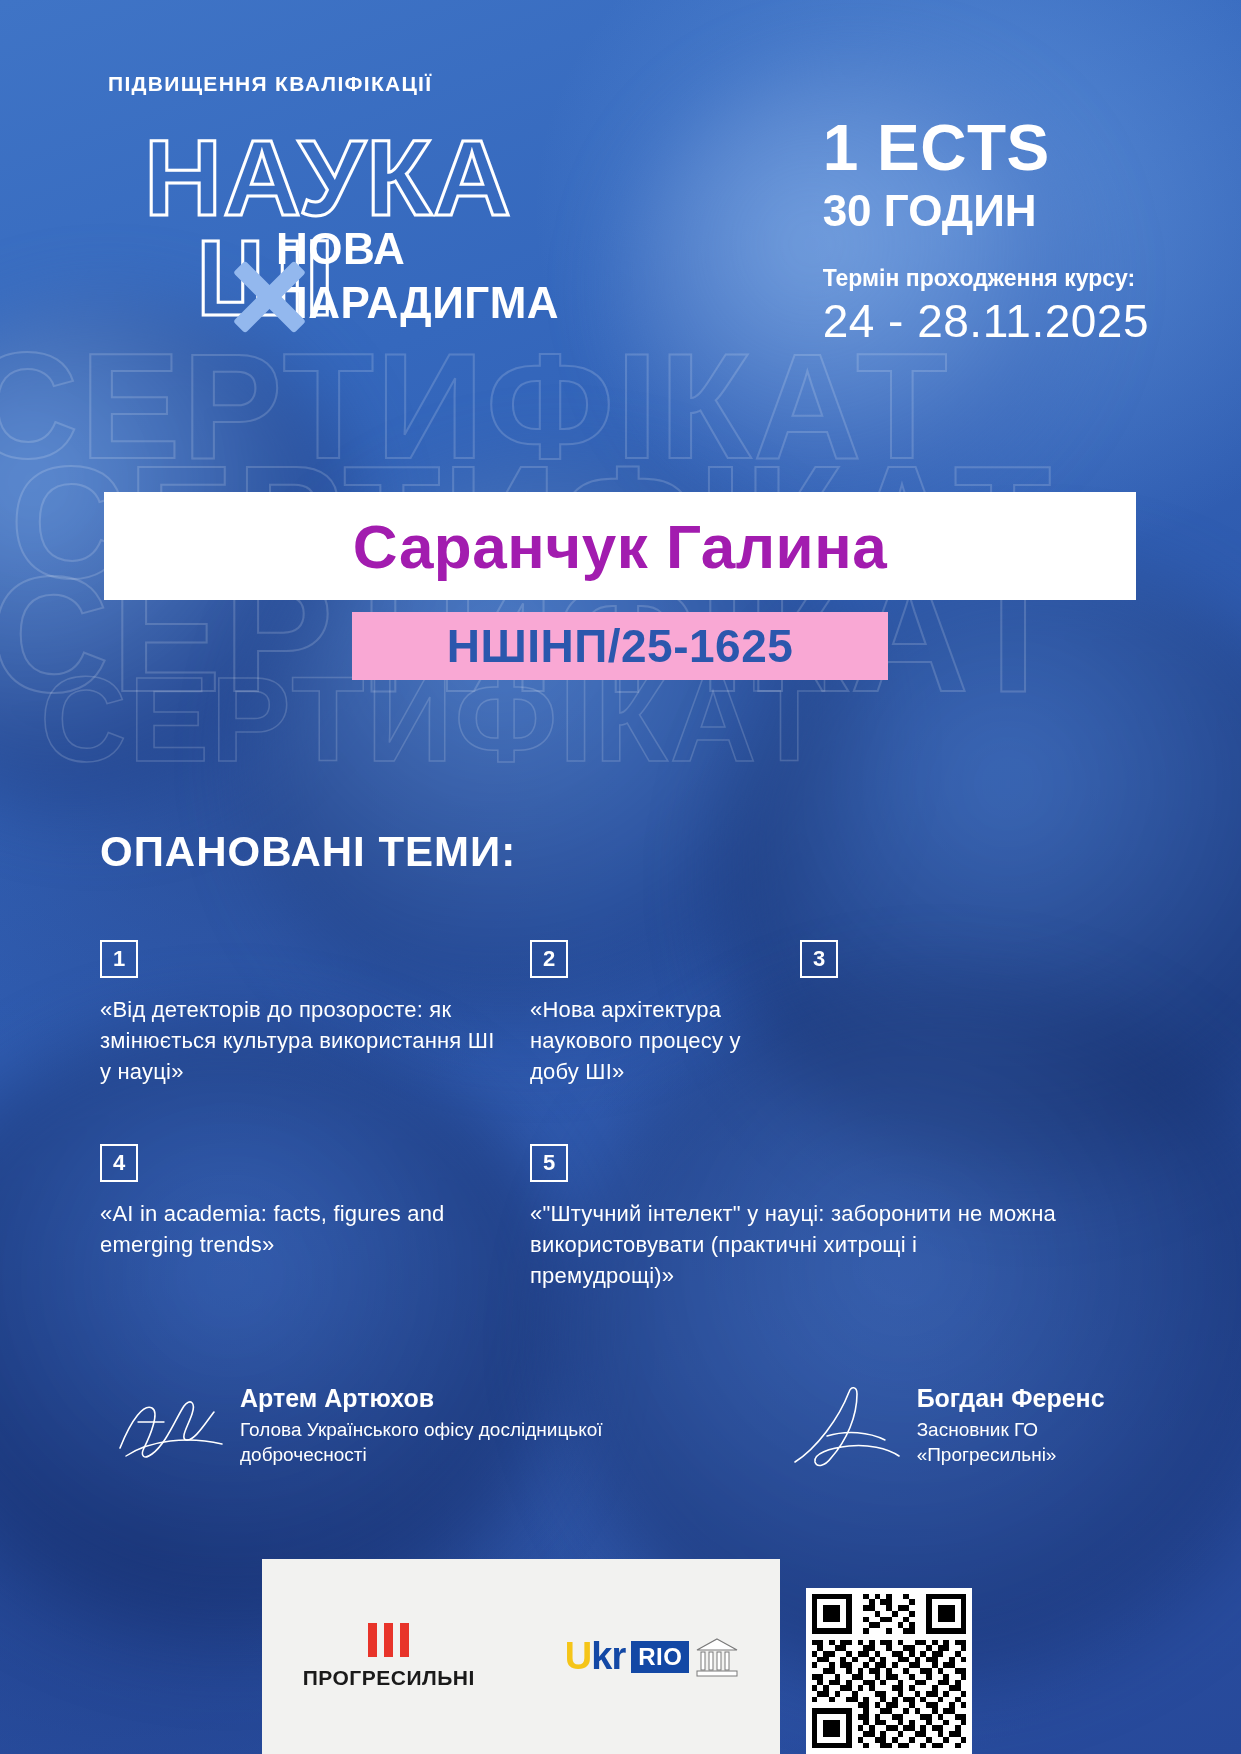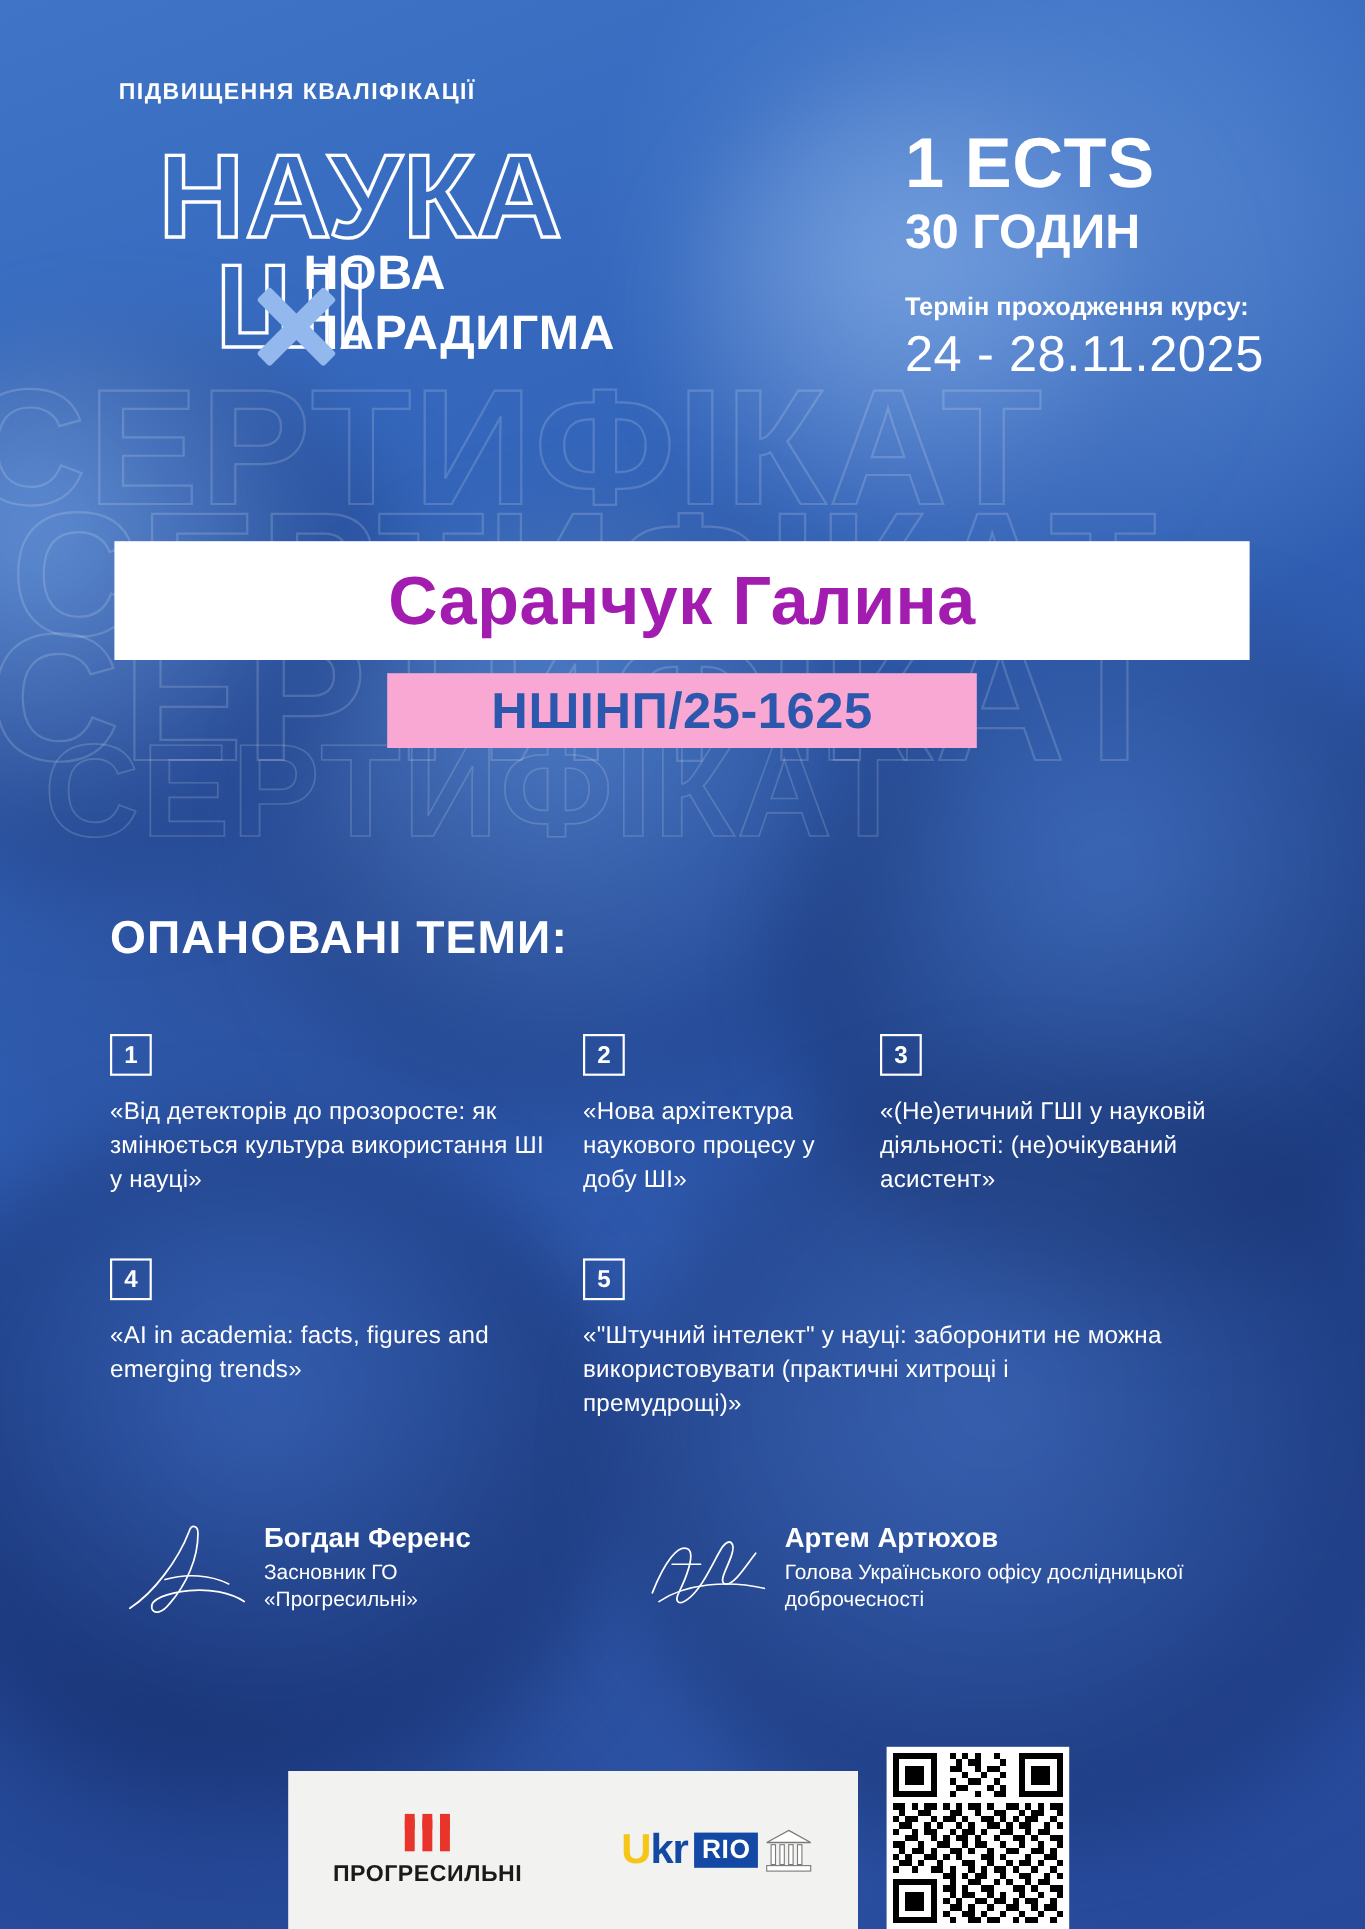--- a/index.html
+++ b/index.html
@@ -257,21 +257,21 @@
   .footer {
     position: absolute;
     z-index: 6;
     left: 262px; bottom: 0;
     display: flex;
     align-items: flex-end;
     gap: 26px;
   }
   .logo-panel {
     width: 518px;
-    height: 144px;
+    height: 195px;
     background: #f2f2f0;
     display: flex;
     align-items: center;
     justify-content: center;
     gap: 90px;
   }
   .prog-logo { text-align: center; }
   .prog-bars {
     display: flex;
     gap: 7px;
@@ -374,55 +374,54 @@
     <div class="topic">
       <span class="num">1</span>
       <div class="txt">«Від детекторів до прозоросте: як змінюється культура використання ШІ у науці»</div>
     </div>
     <div class="topic">
       <span class="num">2</span>
       <div class="txt">«Нова архітектура наукового процесу у добу ШІ»</div>
     </div>
     <div class="topic">
       <span class="num">3</span>
-      <div class="txt">«(Не)етичний ГШІ у науковій діяльності: (не)очікуваний асистент»</div>
     </div>
   </div>
   <div class="topic-row row2">
     <div class="topic">
       <span class="num">4</span>
       <div class="txt">«AI in academia: facts, figures and emerging trends»</div>
     </div>
     <div class="topic">
       <span class="num">5</span>
       <div class="txt">«"Штучний інтелект" у науці: заборонити не можна використовувати (практичні хитрощі і премудрощі)»</div>
     </div>
   </div>
 </div>
 
 <div class="signatures">
-  <div class="sig">
-    <svg class="sig-mark" viewBox="0 0 120 96">
-      <path d="M8 84 C30 70 52 40 62 14 C64 8 70 8 70 16 C70 38 60 62 44 80 C38 88 30 90 28 84 C26 76 42 70 62 68 C80 66 100 70 112 78" fill="none" stroke="#ffffff" stroke-width="1.6" stroke-linecap="round"></path>
-      <path d="M40 58 C60 52 82 54 98 62" fill="none" stroke="#ffffff" stroke-width="1.4" stroke-linecap="round"></path>
-    </svg>
-    <div class="sig-info">
-      <div class="sig-name">Богдан Ференс</div>
-      <div class="sig-role">Засновник ГО «Прогресильні»</div>
-    </div>
-  </div>
   <div class="sig">
     <svg class="sig-mark" viewBox="0 0 120 96">
       <path d="M10 70 C22 40 34 26 42 30 C50 34 40 58 34 70 C30 78 34 82 42 76 C56 66 66 40 74 28 C80 20 86 24 82 36 C78 48 70 60 76 62 C84 64 96 44 104 34" fill="none" stroke="#ffffff" stroke-width="1.6" stroke-linecap="round"></path>
       <path d="M16 78 C40 62 78 58 112 66" fill="none" stroke="#ffffff" stroke-width="1.4" stroke-linecap="round"></path>
       <path d="M28 44 L54 44" fill="none" stroke="#ffffff" stroke-width="1.4" stroke-linecap="round"></path>
     </svg>
     <div class="sig-info">
       <div class="sig-name">Артем Артюхов</div>
       <div class="sig-role">Голова Українського офісу дослідницької доброчесності</div>
+    </div>
+  </div>
+  <div class="sig">
+    <svg class="sig-mark" viewBox="0 0 120 96">
+      <path d="M8 84 C30 70 52 40 62 14 C64 8 70 8 70 16 C70 38 60 62 44 80 C38 88 30 90 28 84 C26 76 42 70 62 68 C80 66 100 70 112 78" fill="none" stroke="#ffffff" stroke-width="1.6" stroke-linecap="round"></path>
+      <path d="M40 58 C60 52 82 54 98 62" fill="none" stroke="#ffffff" stroke-width="1.4" stroke-linecap="round"></path>
+    </svg>
+    <div class="sig-info">
+      <div class="sig-name">Богдан Ференс</div>
+      <div class="sig-role">Засновник ГО «Прогресильні»</div>
     </div>
   </div>
 </div>
 
 <div class="footer">
   <div class="logo-panel">
     <div class="prog-logo">
       <div class="prog-bars">
           <i></i>
           <i></i>

